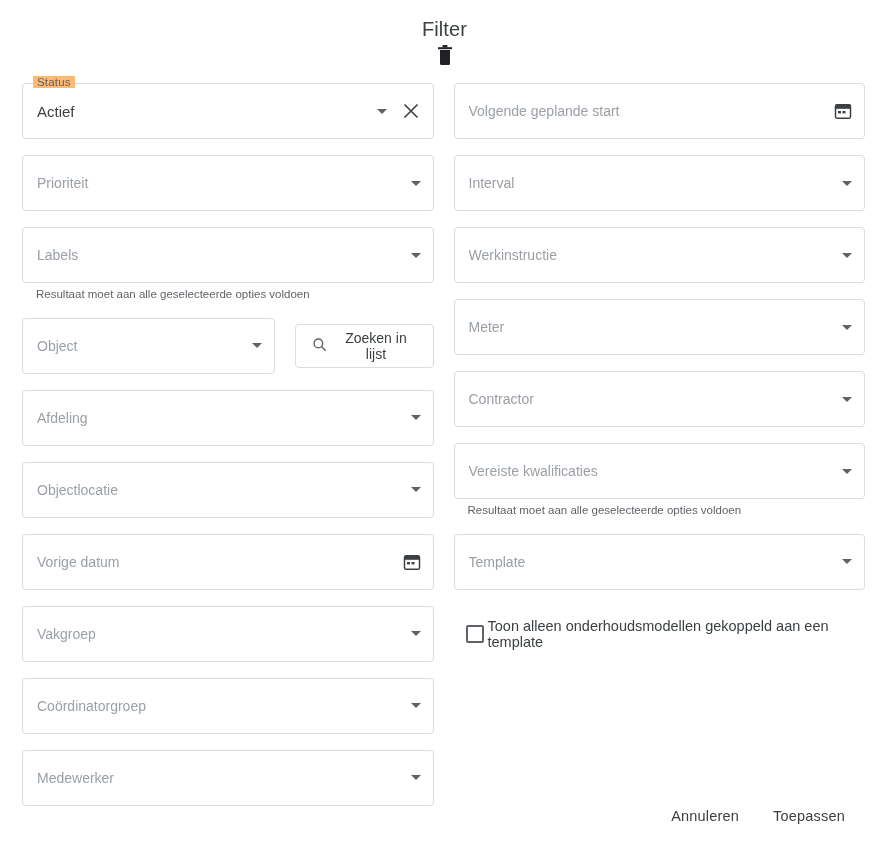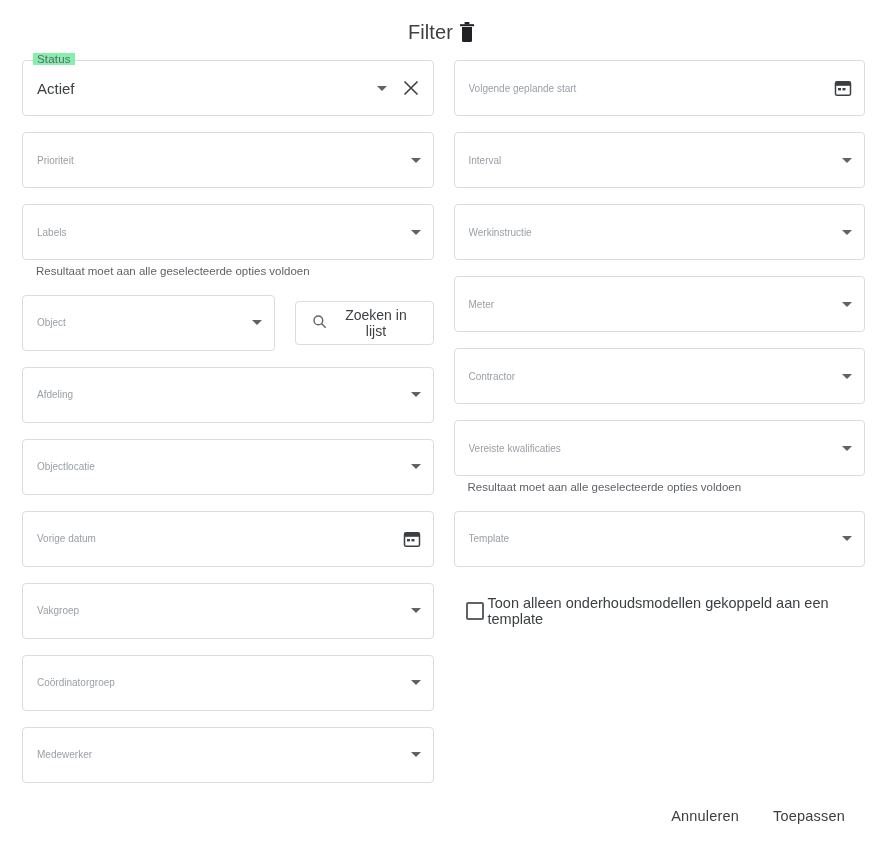--- a/index.html
+++ b/index.html
@@ -13,22 +13,23 @@
   }
   .dialog {
     position: relative;
     width: 887px;
     height: 842px;
     padding: 0;
   }
   .header {
     display: flex;
     align-items: center;
-    justify-content: center;
+    justify-content: flex-start;
     padding: 18px 22px 8px 24px;
+    flex-direction: column;
   }
   .title {
     font-size: 20px;
     color: #3c4043;
     font-weight: 400;
     letter-spacing: 0.1px;
   }
   .trash-btn {
     width: 28px; height: 28px;
     display: flex; align-items: center; justify-content: center;
@@ -61,32 +62,32 @@
   }
   .field .value {
     font-size: 15px;
     color: #3c4043;
     flex: 1;
     white-space: nowrap;
     overflow: hidden;
     text-overflow: ellipsis;
   }
   .field .placeholder {
-    font-size: 10px;
+    font-size: 14px;
     color: #9aa0a6;
     flex: 1;
     white-space: nowrap;
     overflow: hidden;
     text-overflow: ellipsis;
   }
   .field .legend {
     position: absolute;
     top: -8px;
     left: 10px;
-    background: #86efac;
+    background: #fdba74;
     padding: 0 4px;
     font-size: 11.5px;
     color: #5f6368;
     letter-spacing: 0.2px;
   }
   .caret {
     width: 0; height: 0;
     border-left: 5px solid transparent;
     border-right: 5px solid transparent;
     border-top: 5px solid #5f6368;

